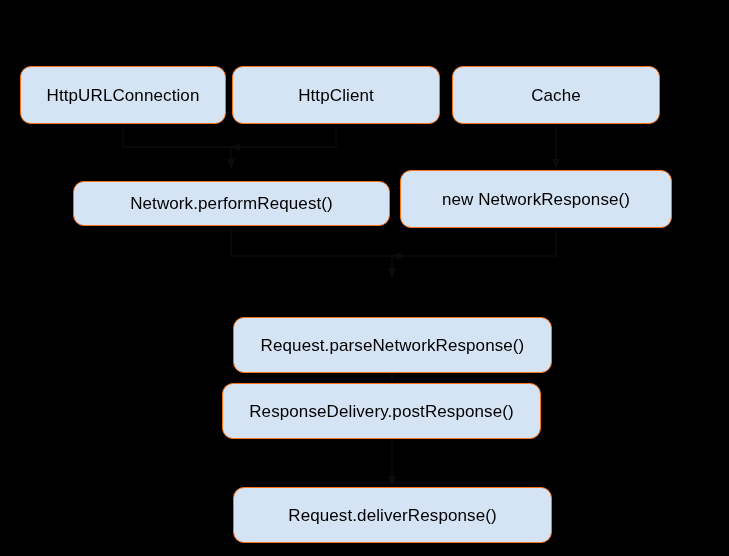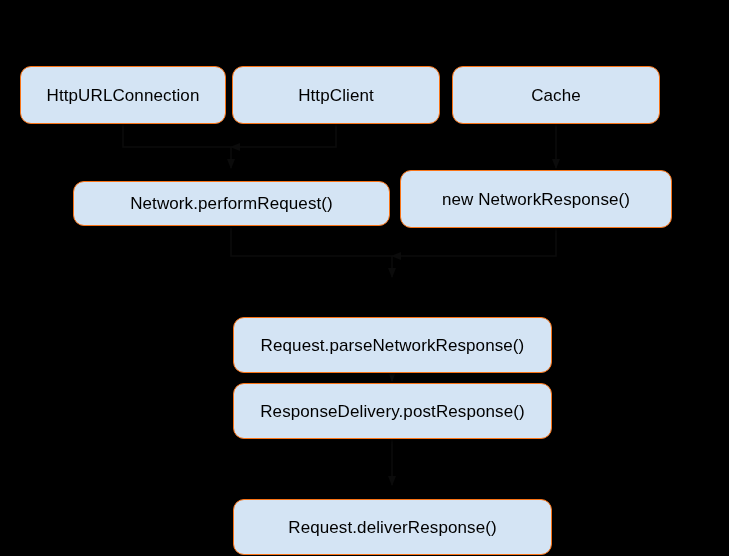--- a/index.html
+++ b/index.html
@@ -83,21 +83,21 @@
   </div>
 
   <div class="node" style="left:400px; top:170px; width:272px; height:58px;">
     <span class="node-label">new NetworkResponse()</span>
   </div>
 
   <div class="node" style="left:233px; top:279px; width:319px; height:56px;margin-top:38px;">
     <span class="node-label">Request.parseNetworkResponse()</span>
   </div>
 
-  <div class="node" style="left:233px; top:383px; width:319px; height:56px;">
+  <div class="node" style="left:222px; top:383px; width:319px; height:56px;">
     <span class="node-label">ResponseDelivery.postResponse()</span>
   </div>
 
-  <div class="node" style="left:233px; top:487px; width:319px; height:56px;margin-top:12px;">
+  <div class="node" style="left:233px; top:487px; width:319px; height:56px;">
     <span class="node-label">Request.deliverResponse()</span>
   </div>
 
 </div>
 
 </body></html>

